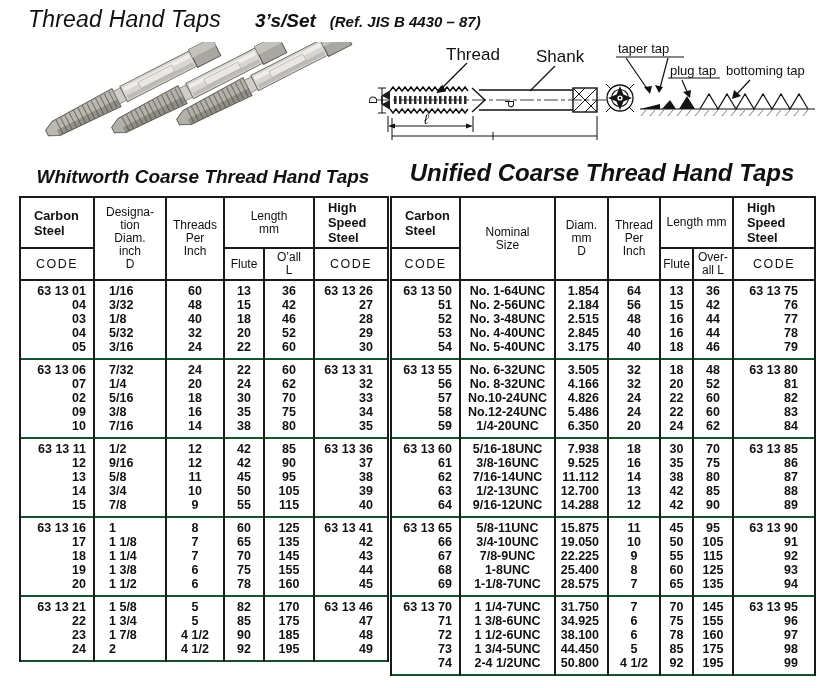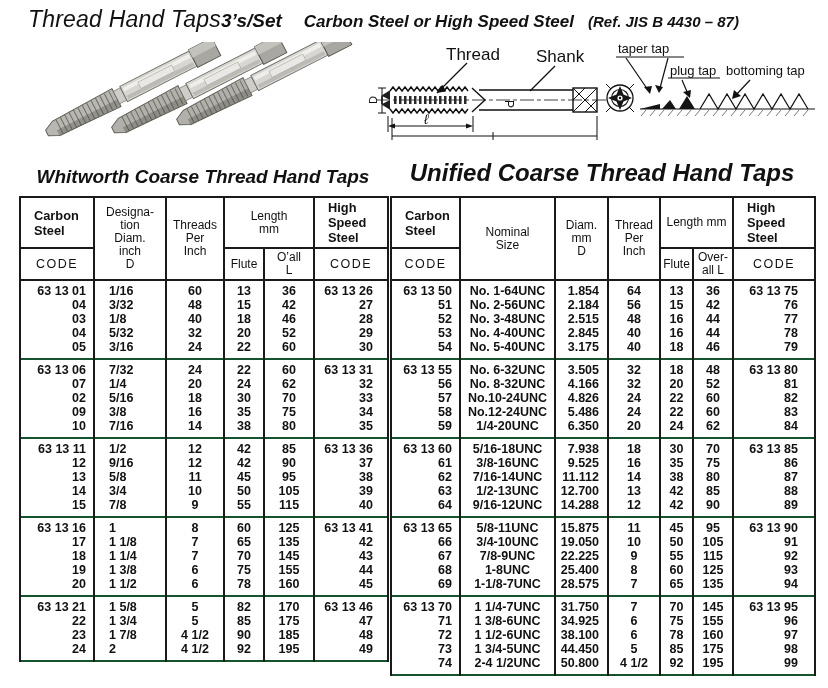--- a/index.html
+++ b/index.html
@@ -4,21 +4,21 @@
 <style>
   html,body{margin:0;padding:0;}
   body{
     width:828px;height:688px;position:relative;overflow:hidden;
     background:#ffffff;color:#111;
     font-family:"Liberation Sans", sans-serif;
   }
   
   .titlebar{position:absolute;top:6px;left:28px;right:8px;display:flex;align-items:baseline;white-space:nowrap;}
   .t1{font-size:23px;font-weight:normal;font-style:italic;letter-spacing:.2px;}
-  .t2{font-size:19px;font-weight:bold;font-style:italic;}
+  .t2{font-size:19px;font-weight:bold;font-style:italic;margin-left:34px;}
   .t3{font-size:17px;font-weight:bold;font-style:italic;margin-left:22px;}
   .t4{font-size:15px;font-weight:bold;font-style:italic;margin-left:14px;}
   
   .photo{position:absolute;left:15px;top:42px;}
   .diagram{position:absolute;left:368px;top:38px;}
   .diagram text{font-family:"Liberation Sans", sans-serif;fill:#111;}
   
   .sec-title{position:absolute;font-weight:bold;font-style:italic;text-align:center;white-space:nowrap;}
   .wt-title{left:19px;top:166px;width:368px;font-size:19px;}
   .uc-title{left:389px;top:159px;width:426px;font-size:24px;}
@@ -46,21 +46,20 @@
   .uc td.c2{text-align:right;padding-right:8px;}
   .uc td.c3,.uc td.c4,.uc td.c5{text-align:center;}
   .uc td.c6{text-align:right;padding-right:16px;}
 </style>
 </head>
 <body>
 
 <div class="titlebar">
   <span class="t1">Thread Hand Taps</span>
   <span class="t2">3’s/Set</span>
-  <span class="t3">Carbon Steel or  High Speed Steel</span>
   <span class="t4">(Ref. JIS B 4430 – 87)</span>
 </div>
 
 <svg class="photo" width="355" height="122" viewBox="0 0 355 122">
   <g transform="translate(163,80) rotate(-27)">
     <polygon points="0,-3 10,-8 78,-10 78,10 10,8 0,3" fill="#b2b0aa" stroke="#5a5850" stroke-width="0.9"></polygon>
     <path d="M14,-8 V8 M19,-8 V8 M24,-9 V9 M29,-9 V9 M34,-9 V9 M39,-9 V9 M44,-9 V9 M49,-9 V9 M54,-9 V9 M59,-9 V9 M64,-9 V9 M69,-9 V9 M74,-9 V9" stroke="#6e6c65" stroke-width="1"></path>
     <rect x="10" y="2" width="68" height="7" fill="#3c3a34" opacity="0.3"></rect>
     <rect x="78" y="-7" width="8" height="14" fill="#cfcdc7" stroke="#6a6862" stroke-width="0.6"></rect>
     <rect x="86" y="-8.5" width="78" height="17" fill="#d8d6d1" stroke="#6a6862" stroke-width="0.9"></rect>

